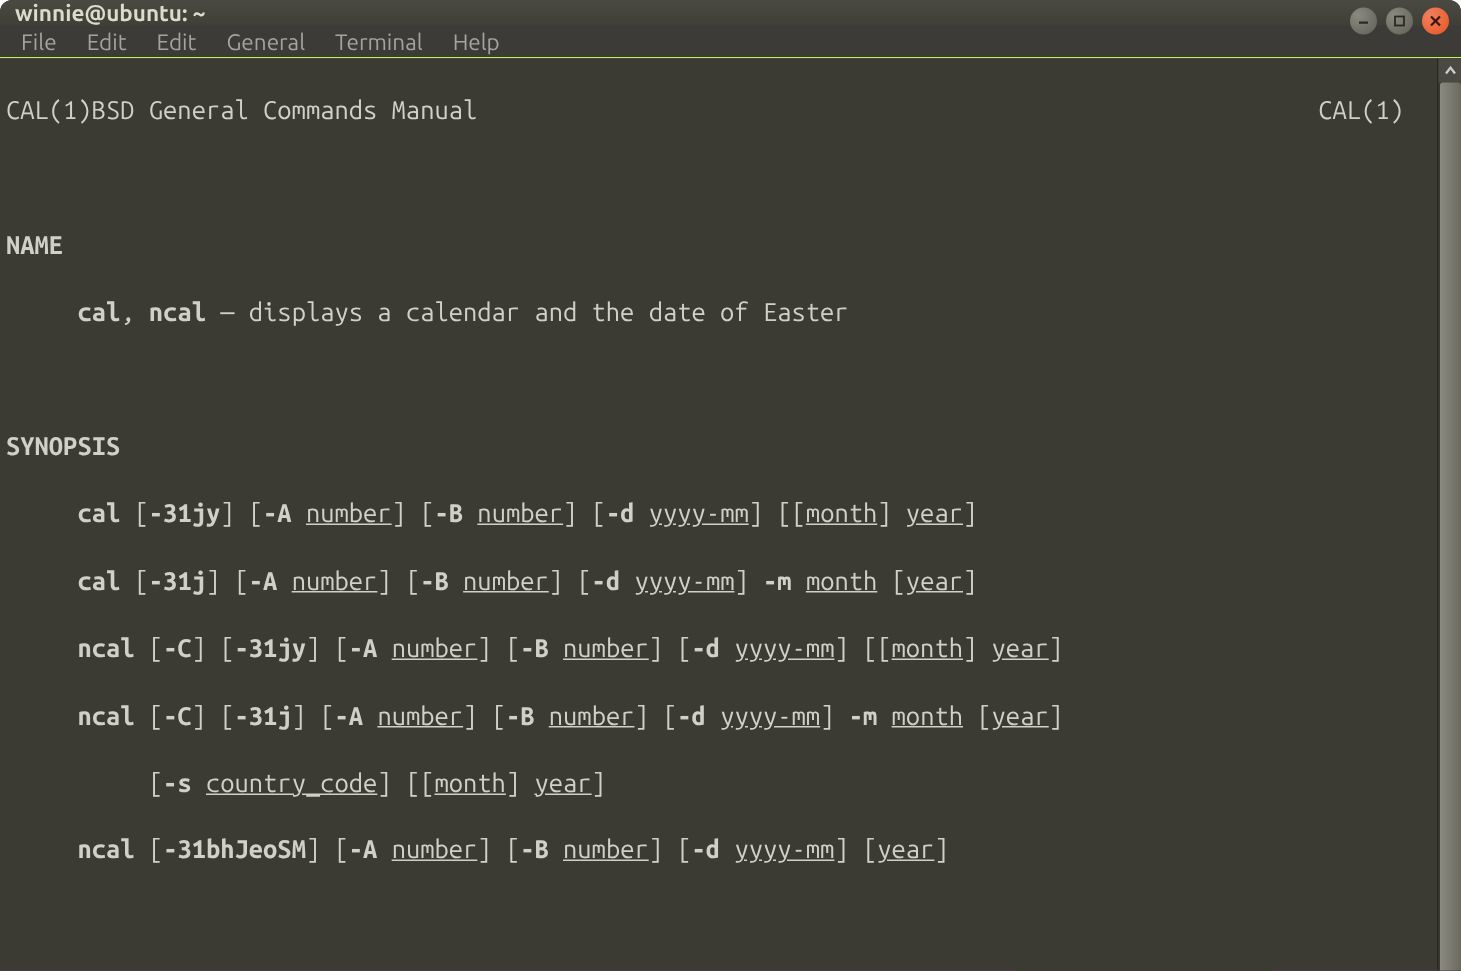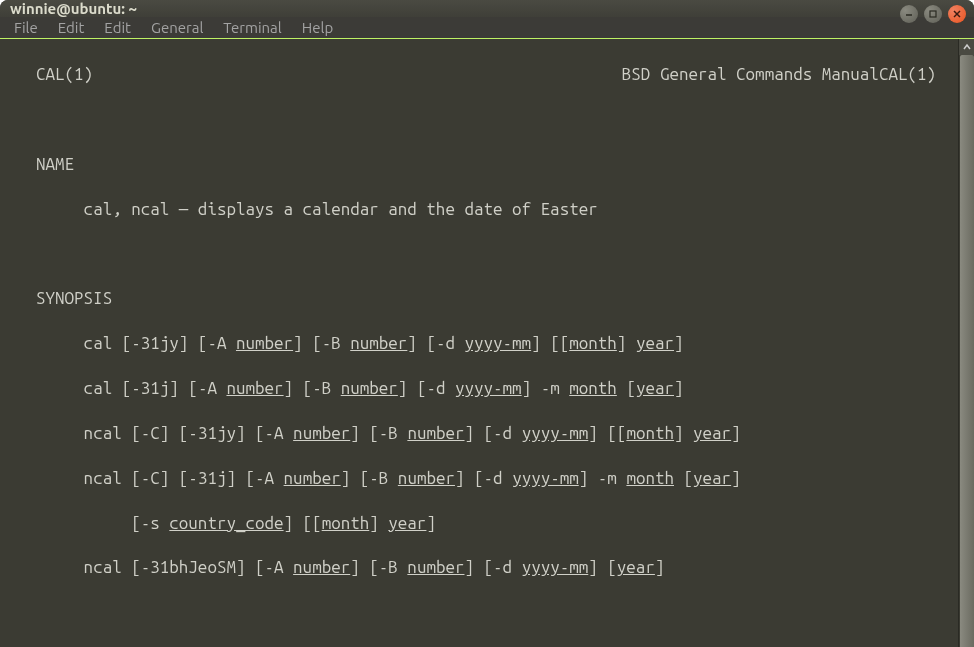--- a/index.html
+++ b/index.html
@@ -93,23 +93,23 @@
     white-space: pre;
     overflow: hidden;
     position: relative;
   }
   .terminal {
     background: #3d3d35;
     background: #3b3b33;
   }
   .hdr-line { display: flex; }
   .hdr-left { flex: 0 0 auto; }
-  .hdr-center { flex: 1; text-align: right; }
+  .hdr-center { flex: 1; text-align: left; }
   .hdr-right { flex: 0 0 auto; text-align: right; padding-right: 18px;}
-  .bold { font-weight: normal; }
+  .bold { font-weight: bold; }
   .ul { text-decoration: underline; }
   .scrollbar {
     width: 16px;
     background: #3a3a32;
     position: relative;
     border-left: 1px solid #2a2a24;
   }
   .scroll-arrow {
     width: 16px; height: 16px;
     background: #4a4a42;
@@ -119,21 +119,21 @@
   }
   .scroll-thumb {
     position:absolute;
     top:16px;
     width:14px; left:1px;
     height: calc(100% - 32px);
     background: #7a7a70;
     background: linear-gradient(to right,#8a8a80,#6a6a60);
     border-radius:2px;
   }
-  .line { min-height: 22.4px; margin-left: 32px; }
+  .line { min-height: 22.4px; }
 </style>
 </head>
 <body>
 
 <div class="window">
   <div class="titlebar">
     <span class="title-text">winnie@ubuntu: ~</span>
     <div class="win-controls">
       <div class="win-btn win-min">
         <svg viewBox="0 0 10 10">

